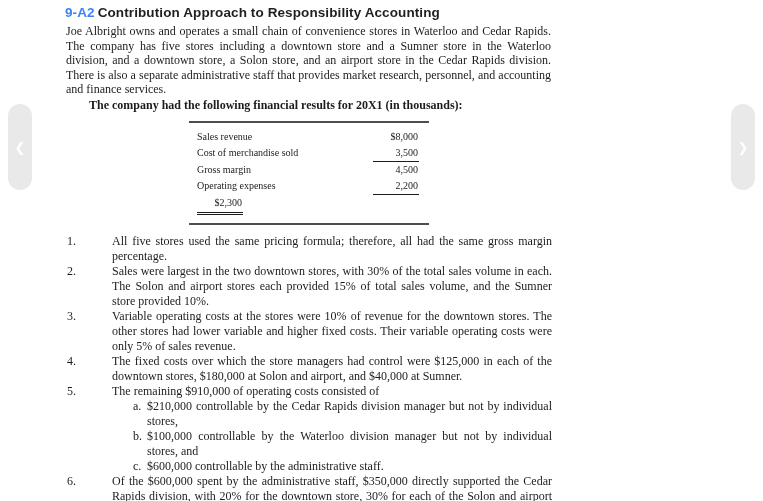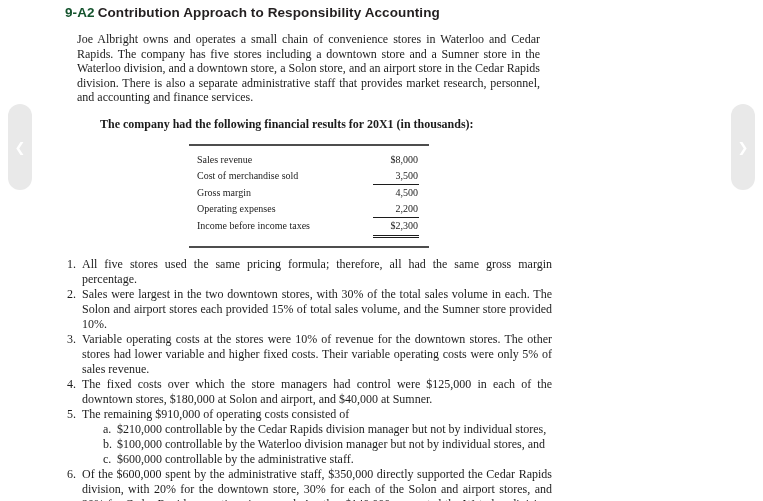--- a/index.html
+++ b/index.html
@@ -18,26 +18,26 @@
     width: 487px;
   }
   h1.heading {
     font-family: "Liberation Sans", sans-serif;
     font-size: 13.5px;
     font-weight: bold;
     color: #231f20;
     margin: 0 0 4px 0;
     letter-spacing: 0.1px;
   }
-  .pnum { color: #14532d; margin-right: 3px; margin-top: 35px; }
+  .pnum { color: #3b82f6; margin-right: 3px; margin-top: 35px; }
   p.body-text {
     font-size: 12px;
     line-height: 14.6px;
     text-align: justify;
-    margin: 12px;
+    margin: 1px;
   }
   p.indent { text-indent: 23px; font-weight: bold; }
   
   .fin-table {
     width: 240px;
     margin: 8px 0 9px 124px;
     border-top: 2px solid #4d4d4d;
     border-bottom: 2px solid #4d4d4d;
     padding: 6px 10px 8px 8px;
     font-size: 10px;
@@ -52,21 +52,21 @@
     text-align: right;
     min-width: 46px;
     padding: 0 1px;
   }
   .u-single { border-bottom: 1px solid #1c1c1c; }
   .u-double { border-bottom: 3px double #1c1c1c; }
   
   .num-list { margin-top: 7px; padding-left: 2px; }
   .li { display: flex; font-size: 12px; line-height: 15px; }
   .li .n { flex: none; width: 15px; }
-  .li .t { flex: 1; text-align: justify; }
+  .li .t { flex: 1; text-align: justify; margin-left: 30px; }
   .sub { margin-left: 21px; }
   .sli { display: flex; font-size: 12px; line-height: 15px; }
   .sli .sl { flex: none; width: 14px; }
   .sli .st { flex: 1; }
   
   .nav-pill {
     position: absolute;
     top: 104px;
     width: 24px; height: 86px;
     background: #e9e9e9;
@@ -116,21 +116,20 @@
     </div>
     <div class="frow">
       <span>Gross margin</span>
       <span class="fval">4,500</span>
     </div>
     <div class="frow">
       <span>Operating expenses</span>
       <span class="fval u-single">2,200</span>
     </div>
     <div class="frow">
-      <span>Income before income taxes</span>
       <span class="fval u-double">$2,300</span>
     </div>
   </div>
 
 
   <div class="num-list">
     <div class="li">
       <span class="n">1.</span>
       <div class="t">All five stores used the same pricing formula; therefore, all had the same gross margin percentage.</div>
     </div>

